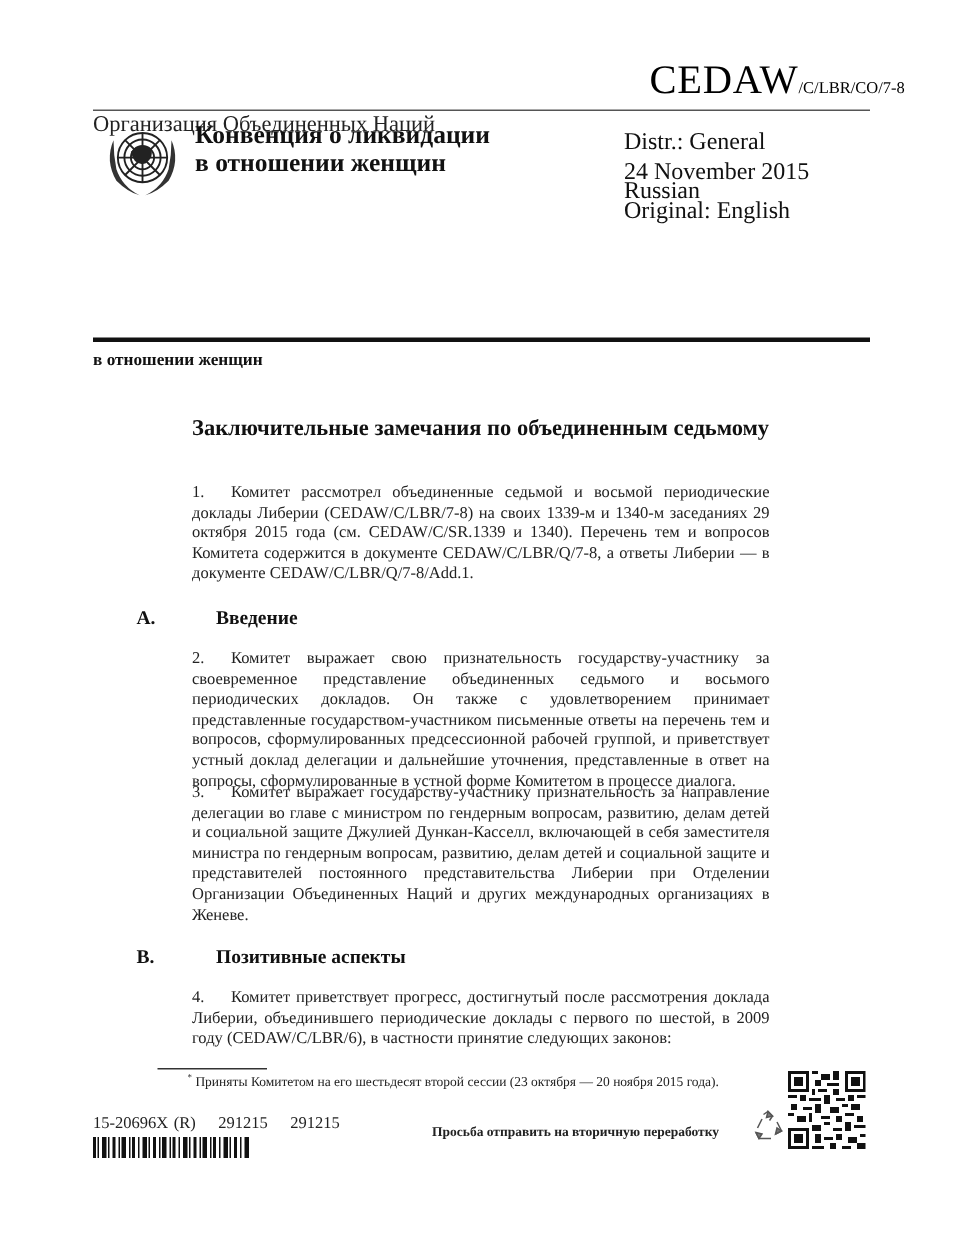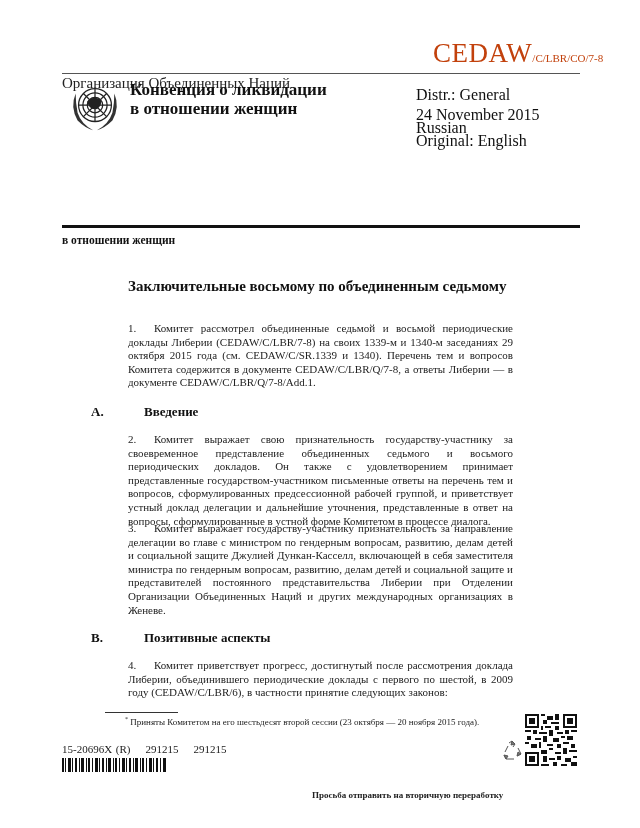--- a/index.html
+++ b/index.html
@@ -1,40 +1,40 @@
 <!DOCTYPE html>
 <html><head>
 <meta charset="utf-8">
 <style>
   html, body { margin: 0; padding: 0; background: #ffffff; }
   body { width: 640px; height: 828px; position: relative; overflow: hidden;
          font-family: "Liberation Serif", "DejaVu Serif", serif; color: #111; }
   .abs { position: absolute; }
   .org-name { left: 62px; top: 48px; font-size: 15px; color: #222; margin-top: 27px; }
-  .symbol { left: 433px; top: 38px; font-size: 27px; letter-spacing: 0.5px; color: #c2410c; }
+  .symbol { left: 433px; top: 38px; font-size: 27px; letter-spacing: 0.5px; color: #000000; }
   .symbol small { font-size: 11px; letter-spacing: 0; }
   .hr-top { left: 62px; top: 73px; width: 518px; height: 1px; background: #555; }
   .emblem { left: 66px; top: 78px; width: 58px; height: 58px; }
   .conv-title { left: 130px; top: 80px; font-size: 17px; font-weight: bold; line-height: 19px; width: 240px; }
   .distr { left: 416px; top: 88px; font-size: 16px; line-height: 13px; }
   .distr .gap { height: 7px; }
   .hr-thick { left: 62px; top: 225px; width: 518px; height: 3px; background: #111; }
   .committee { left: 62px; top: 232px; font-size: 11.5px; font-weight: bold; line-height: 16px; }
   .doc-title { left: 128px; top: 277px; font-size: 15px; font-weight: bold; line-height: 18px; width: 420px; }
   .doc-title sup { font-size: 7px; }
   .para { left: 128px; width: 385px; font-size: 11px; line-height: 13.6px; text-align: justify; color: #222; }
   .para .num { display: inline-block; width: 26px; }
   .heading { left: 75px; font-size: 13px; font-weight: bold; margin-left: 16px; }
   .heading .letter { display: inline-block; width: 53px; }
   .fn-rule { left: 105px; top: 712px; width: 73px; height: 1px; background: #333; }
   .footnote { left: 125px; top: 716px; font-size: 9px; color: #222; }
   .footnote sup { font-size: 6px; }
   .job { left: 62px; top: 743px; font-size: 11px; color: #222; word-spacing: 1px; }
   .barcode { left: 62px; top: 758px; width: 105px; height: 14px; }
-  .recycle-text { left: 288px; top: 790px; font-size: 9px; font-weight: bold; color: #222; margin-left: 24px; }
+  .recycle-text { left: 288px; top: 749px; font-size: 9px; font-weight: bold; color: #222; }
   .recycle-icon { left: 500px; top: 740px; width: 24px; height: 22px; }
   .qr { left: 525px; top: 714px; width: 52px; height: 52px; }
 </style>
 </head>
 <body>
 
 <div class="abs org-name">Организация Объединенных Наций</div>
 <div class="abs symbol"><span>CEDAW</span><small>/C/LBR/CO/7-8</small></div>
 <div class="abs hr-top"></div>
 
@@ -69,21 +69,21 @@
   <div>Original: English</div>
 </div>
 
 <div class="abs hr-thick"></div>
 
 <div class="abs committee">
   <div>в отношении женщин</div>
 </div>
 
 <div class="abs doc-title">
-  <div>Заключительные восьмому по объединенным седьмому</div>
+  <div>Заключительные замечания по объединенным седьмому</div>
 </div>
 
 <div class="abs para" style="top:322px"><span class="num">1.</span><span>Комитет рассмотрел объединенные седьмой и восьмой периодические доклады Либерии (CEDAW/C/LBR/7-8) на своих 1339-м и 1340-м заседаниях 29 октября 2015 года (см. CEDAW/C/SR.1339 и 1340). Перечень тем и вопросов Комитета содержится в документе CEDAW/C/LBR/Q/7-8, а ответы Либерии — в документе CEDAW/C/LBR/Q/7-8/Add.1.</span></div>
 
 <div class="abs heading" style="top:404px"><span class="letter">A.</span><span>Введение</span></div>
 
 <div class="abs para" style="top:433px"><span class="num">2.</span><span>Комитет выражает свою признательность государству-участнику за своевременное представление объединенных седьмого и восьмого периодических докладов. Он также с удовлетворением принимает представленные государством-участником письменные ответы на перечень тем и вопросов, сформулированных предсессионной рабочей группой, и приветствует устный доклад делегации и дальнейшие уточнения, представленные в ответ на вопросы, сформулированные в устной форме Комитетом в процессе диалога.</span></div>
 
 <div class="abs para" style="top:522px"><span class="num">3.</span><span>Комитет выражает государству-участнику признательность за направление делегации во главе с министром по гендерным вопросам, развитию, делам детей и социальной защите Джулией Дункан-Касселл, включающей в себя заместителя министра по гендерным вопросам, развитию, делам детей и социальной защите и представителей постоянного представительства Либерии при Отделении Организации Объединенных Наций и других международных организациях в Женеве.</span></div>
 

